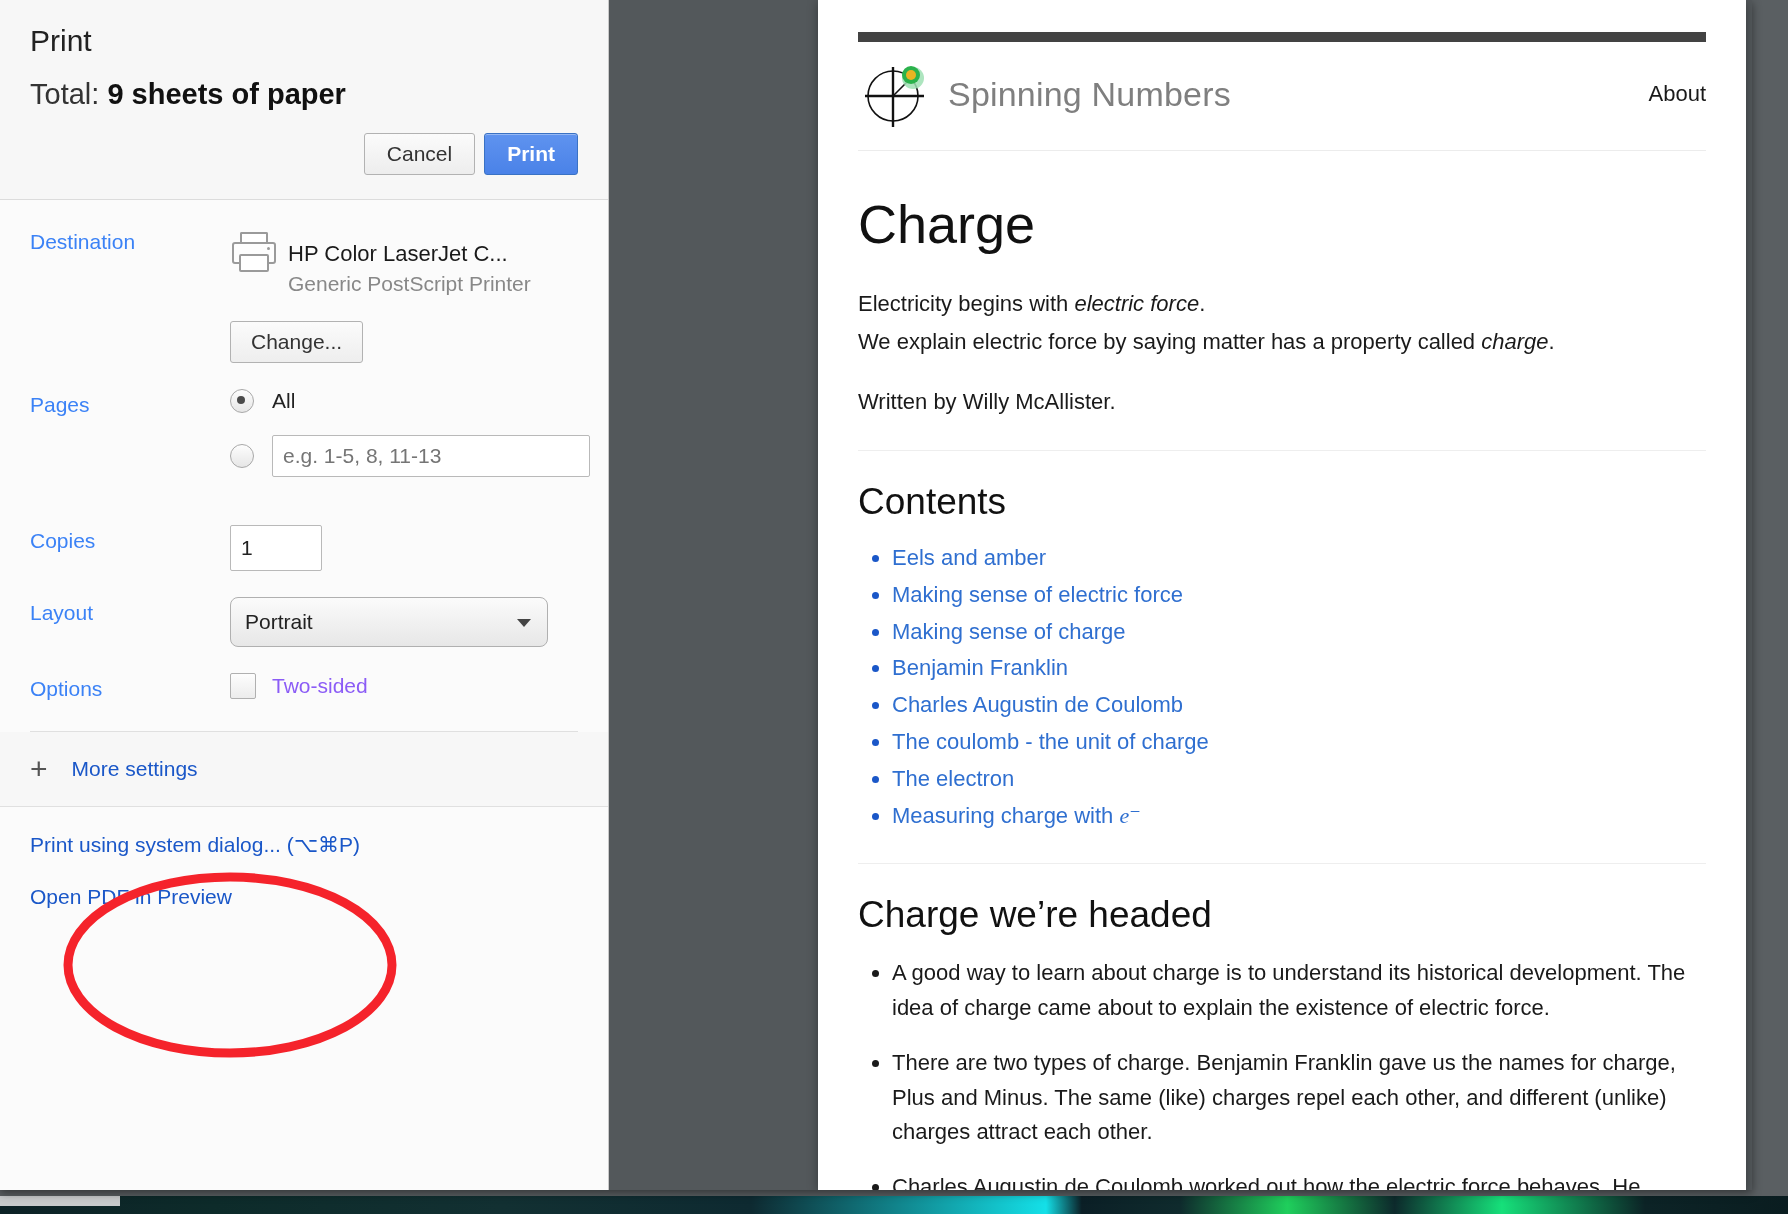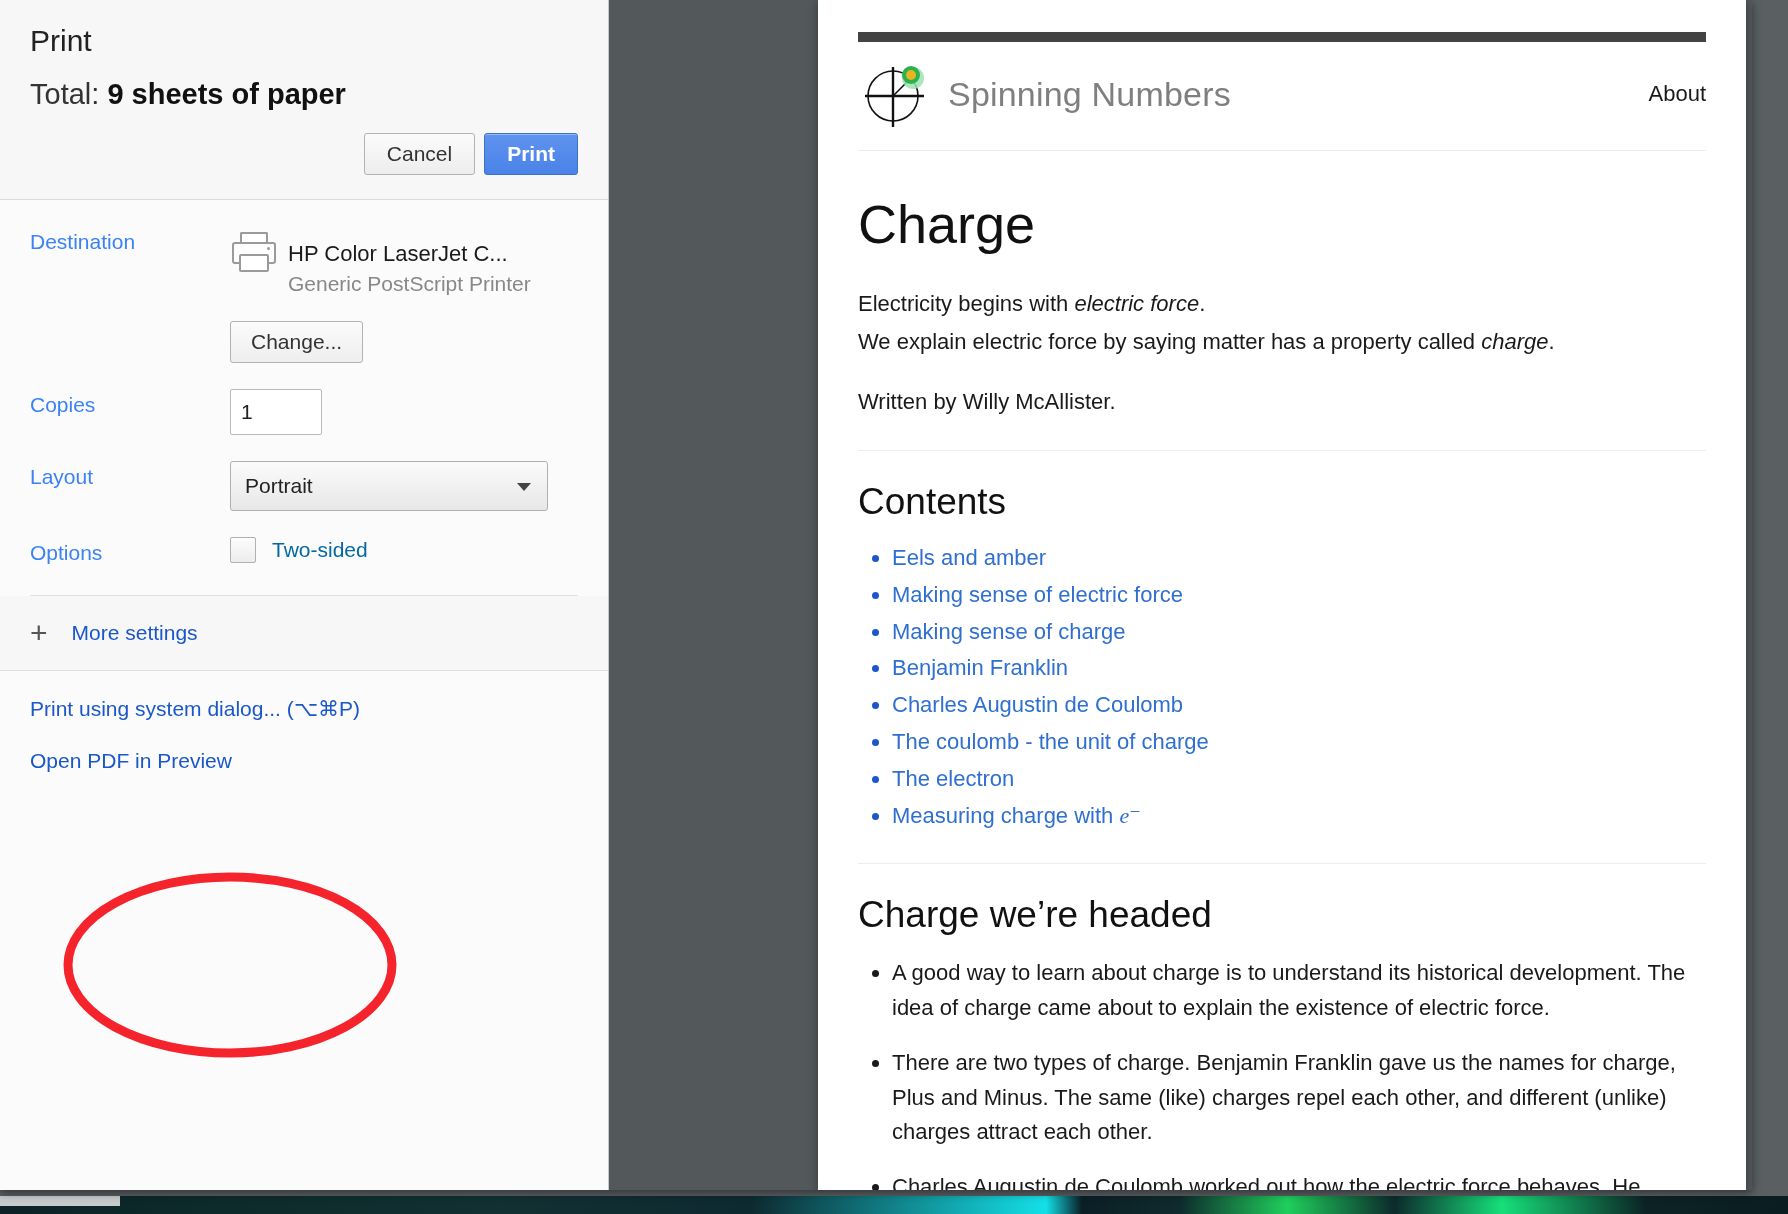--- a/index.html
+++ b/index.html
@@ -59,30 +59,30 @@
   .radio{width:22px;height:22px;border-radius:50%;border:1px solid #a8a8a8;
     background:linear-gradient(#fdfdfd,#e6e6e6);position:relative;flex:none;}
   .radio.checked:after{content:"";position:absolute;left:6px;top:6px;width:8px;height:8px;
     border-radius:50%;background:#4a4a4a;}
   .radio-label{font-size:21px;color:#222;}
   .pages-input{width:318px;height:42px;box-sizing:border-box;border:1px solid #b9b9b9;border-radius:2px;
     background:#fff;font-size:21px;color:#9a9a9a;padding:0 10px;font-family:inherit;}
   .copies-input{width:92px;height:46px;box-sizing:border-box;border:1px solid #b9b9b9;border-radius:2px;
     background:#fff;font-size:21px;color:#222;padding:0 10px;font-family:inherit;}
 
-  .select{width:318px;height:50px;box-sizing:border-box;border:1px solid #b0b0b0;border-radius:3px;
+  .select{width:318px;height:50px;box-sizing:border-box;border:1px solid #b0b0b0;border-radius:8px;
     background:linear-gradient(#fbfbfb,#e7e7e7);display:flex;align-items:center;
     padding:0 14px;font-size:21px;color:#222;position:relative;}
   .select .caret{position:absolute;right:16px;top:50%;margin-top:-3px;width:0;height:0;
     border-left:7px solid transparent;border-right:7px solid transparent;border-top:8px solid #444;}
 
   .check-line{display:flex;align-items:center;gap:16px;}
   .checkbox{width:24px;height:24px;border:1px solid #b0b0b0;border-radius:2px;
     background:linear-gradient(#fdfdfd,#ececec);flex:none;}
-  .check-label{font-size:21px;color:#0369a1;}
+  .check-label{font-size:21px;color:#8b5cf6;}
 
   .divider{height:1px;background:#e0e0e0;margin-top:30px;}
   .more-band{background:#f7f7f7;padding:22px 30px;display:flex;align-items:center;gap:24px;
     border-bottom:1px solid #e0e0e0;}
   .plus{font-size:30px;color:#555;line-height:1;font-weight:300;}
   .link{color:#1a57c8;font-size:21px;cursor:pointer;}
   .link-list{padding:26px 30px 0 30px;}
   .link-list .link{display:block;margin-bottom:28px;}
 
   
@@ -150,20 +150,33 @@
               </div>
               <div>
                 <div class="dest-name">HP Color LaserJet C...</div>
                 <div class="dest-sub">Generic PostScript Printer</div>
               </div>
             </div>
             <div class="change-btn">Change...</div>
           </div>
         </div>
 
+        <div class="row">
+          <div class="row-label">Pages</div>
+          <div class="row-ctl">
+            <div class="radio-line">
+              <div class="radio checked"></div>
+              <div class="radio-label">All</div>
+            </div>
+            <div class="radio-line">
+              <div class="radio"></div>
+              <input class="pages-input" placeholder="e.g. 1-5, 8, 11-13" style="">
+            </div>
+          </div>
+        </div>
 
         <div class="row">
           <div class="row-label">Copies</div>
           <div class="row-ctl">
             <input class="copies-input" value="1" style="">
           </div>
         </div>
 
         <div class="row">
           <div class="row-label">Layout</div>

